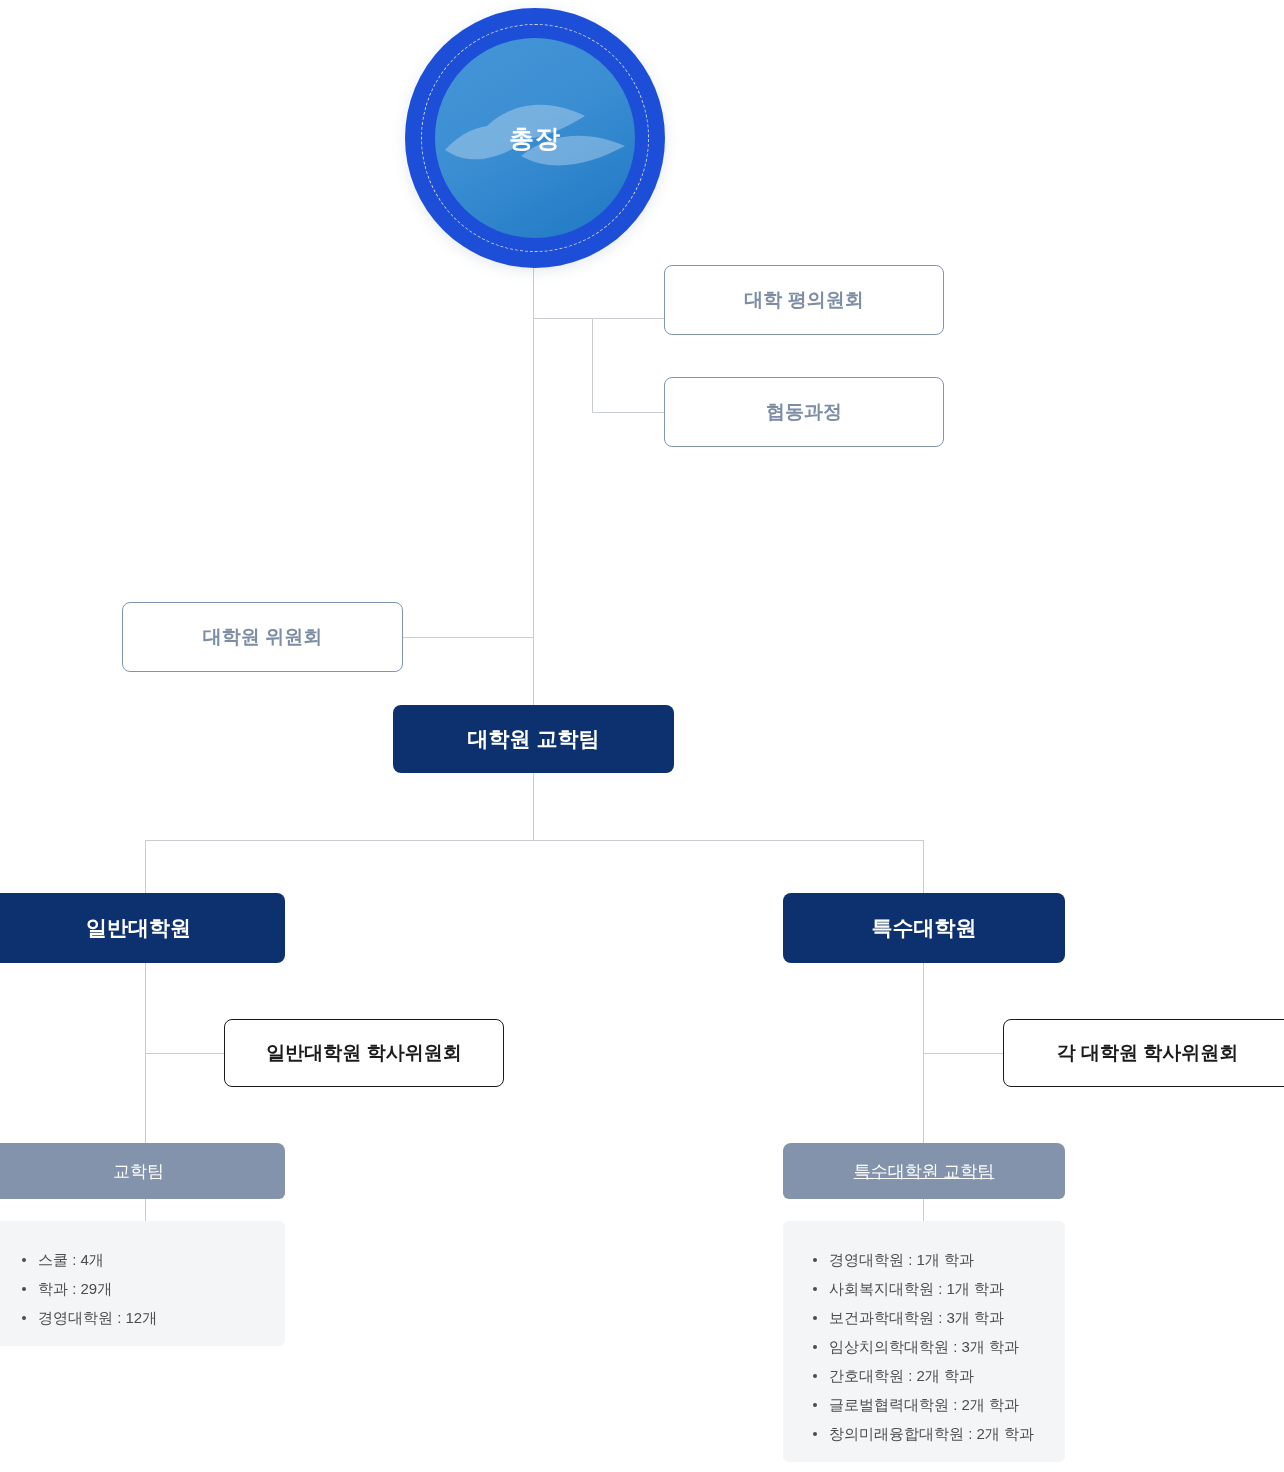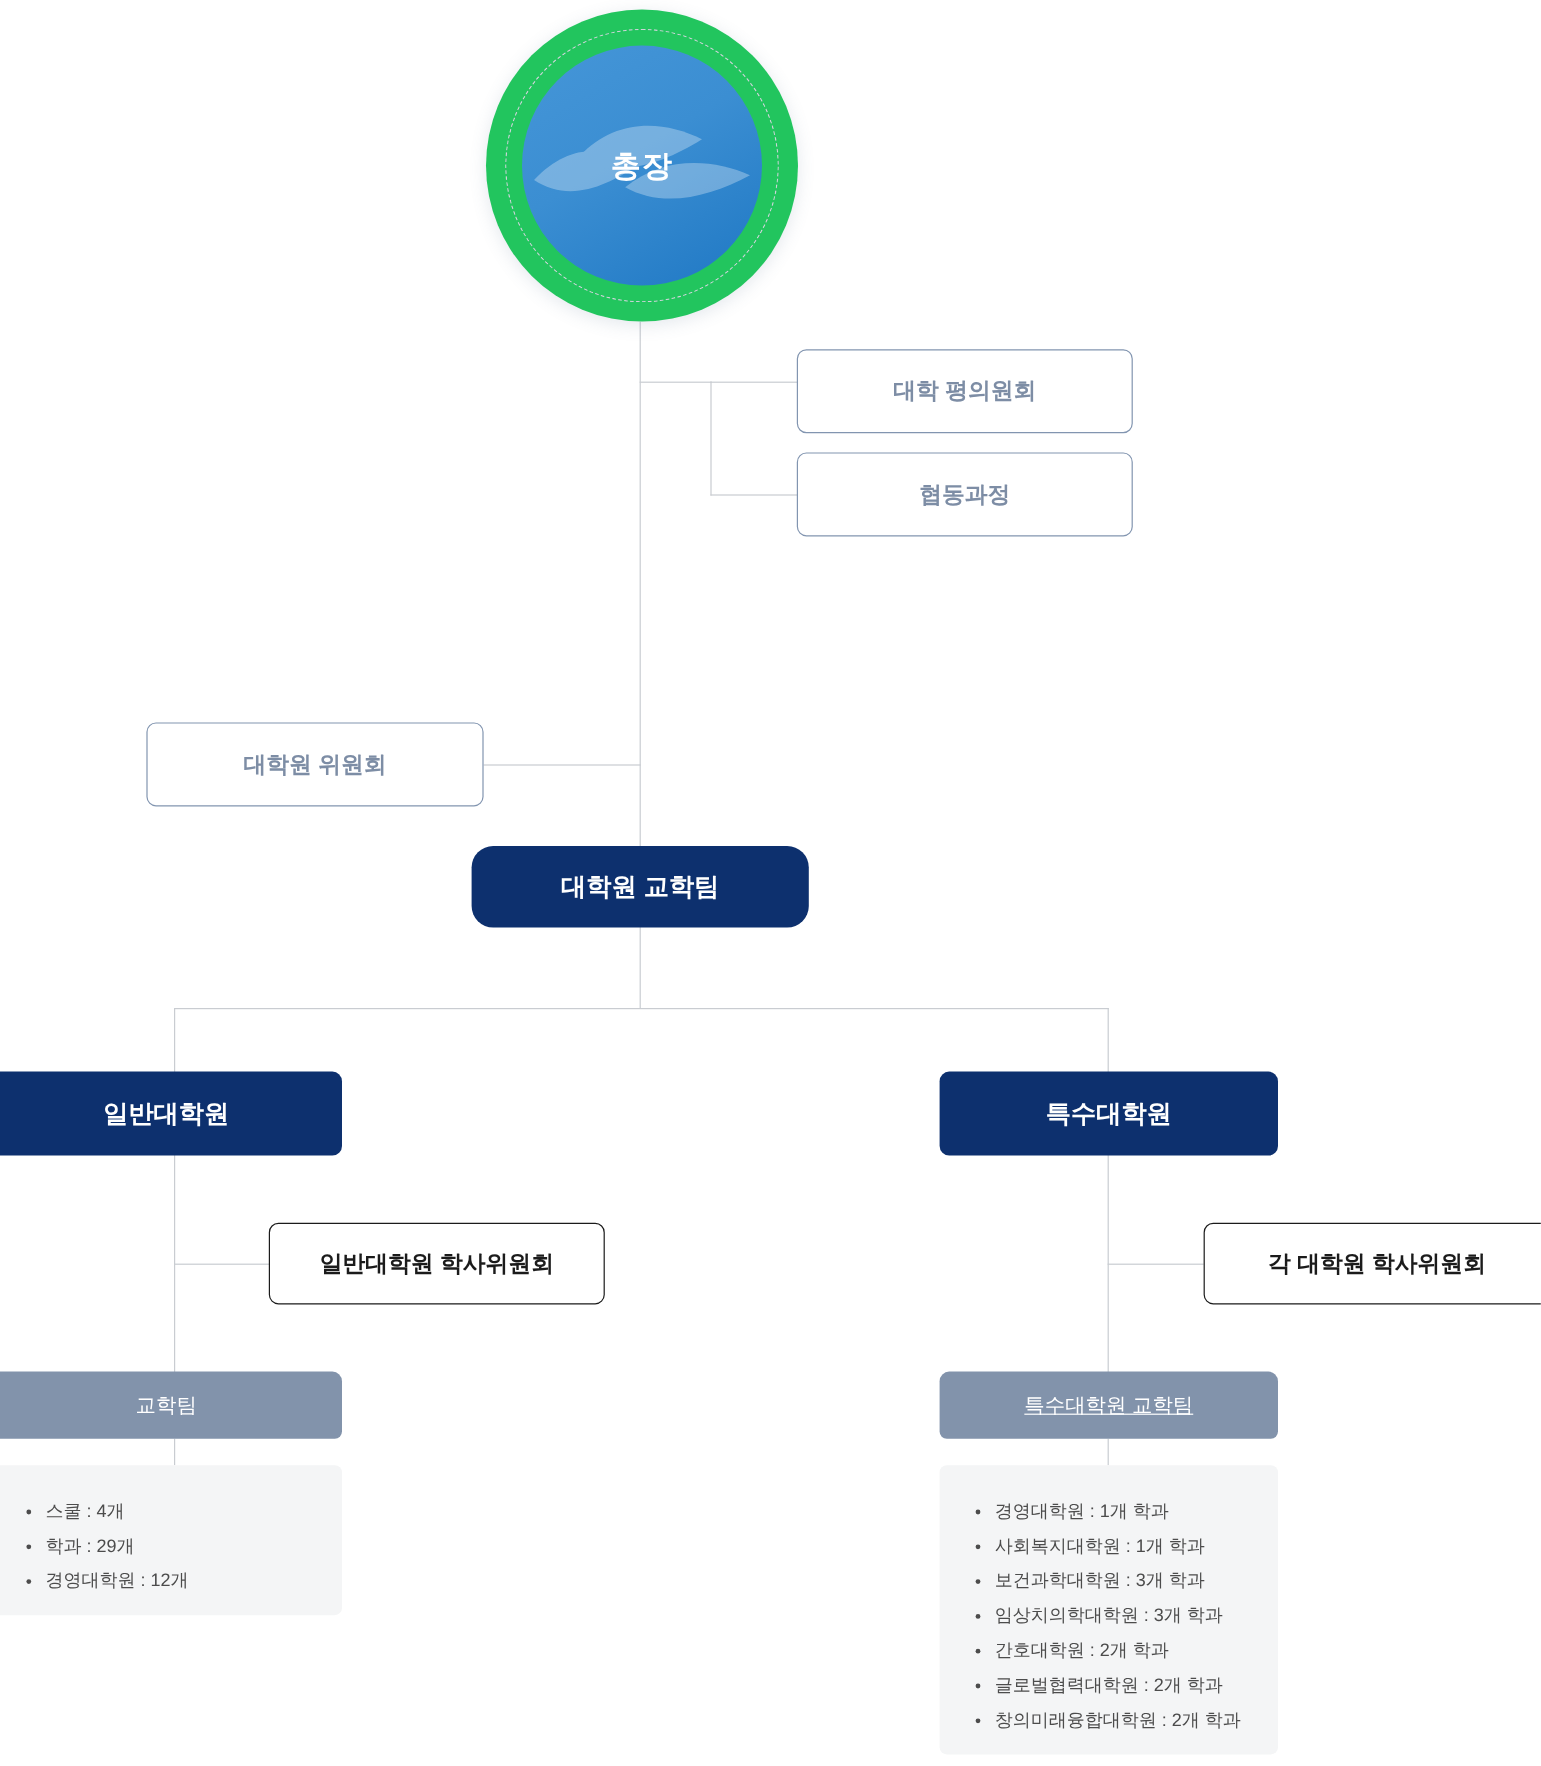--- a/index.html
+++ b/index.html
@@ -33,21 +33,21 @@
   }
 
   
   .pres-wrap {
     position: absolute;
     left: 405px;
     top: 8px;
     width: 260px;
     height: 260px;
     border-radius: 50%;
-    background: #22c55e;
+    background: #1d4ed8;
     box-shadow: 0 3px 14px rgba(90,110,140,0.16);
     z-index: 4;
   }
   .pres-dash {
     position: absolute;
     left: 16px;
     top: 16px;
     width: 228px;
     height: 228px;
     border-radius: 50%;
@@ -183,33 +183,33 @@
     <div class="pres-circle">
       <svg class="pres-wave" viewBox="0 0 200 200">
         <path d="M10 112 C40 80, 72 84, 96 100 C72 116, 40 132, 10 112 Z" fill="#ffffff"></path>
         <path d="M48 92 C78 60, 118 62, 150 78 C118 98, 80 112, 48 92 Z" fill="#ffffff"></path>
         <path d="M86 118 C118 92, 158 94, 190 108 C156 126, 118 136, 86 118 Z" fill="#ffffff"></path>
       </svg>
       <div class="pres-label">총장</div>
     </div>
   </div>
 
-  <div class="node node-outline" style="left:664px; top:291px; width:280px; height:70px;">
+  <div class="node node-outline" style="left:664px; top:265px; width:280px; height:70px;">
     <span>대학 평의원회</span>
   </div>
   <div class="node node-outline" style="left:664px; top:377px; width:280px; height:70px;">
     <span>협동과정</span>
   </div>
 
 
   <div class="node node-outline" style="left:122px; top:602px; width:281px; height:70px;">
     <span>대학원 위원회</span>
   </div>
 
-  <div class="node node-dark" style="left:393px; top:705px; width:281px; height:68px;border-radius:18px;">
+  <div class="node node-dark" style="left:393px; top:705px; width:281px; height:68px;">
     <span>대학원 교학팀</span>
   </div>
 
   <div class="node node-dark" style="left:-8px; top:893px; width:293px; height:70px;">
     <span>일반대학원</span>
   </div>
   <div class="node node-black" style="left:224px; top:1019px; width:280px; height:68px;">
     <span>일반대학원 학사위원회</span>
   </div>
   <div class="node node-gray" style="left:-8px; top:1143px; width:293px; height:56px;">

